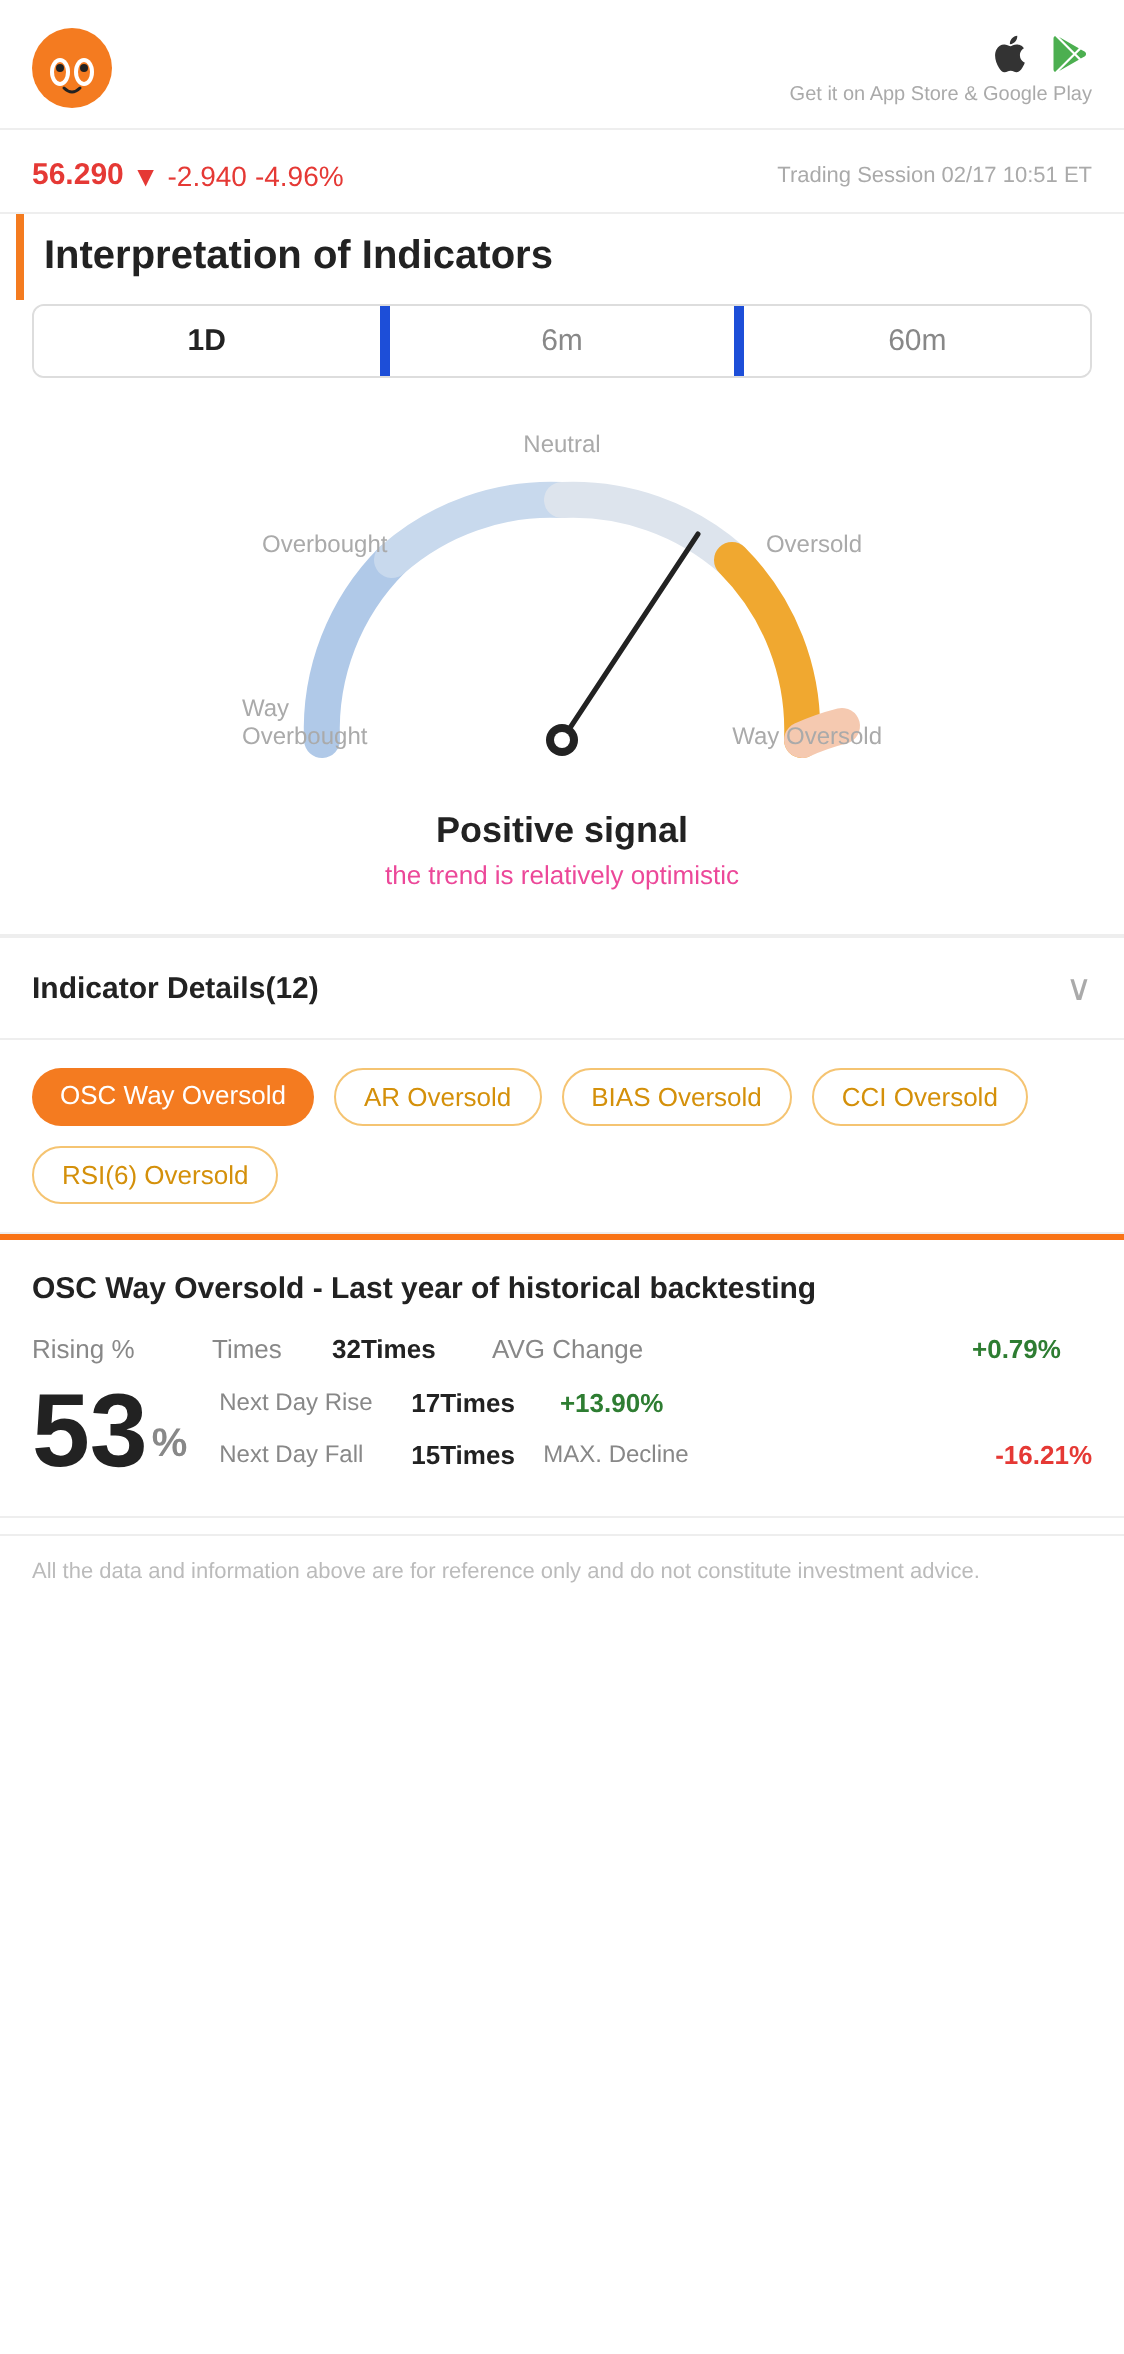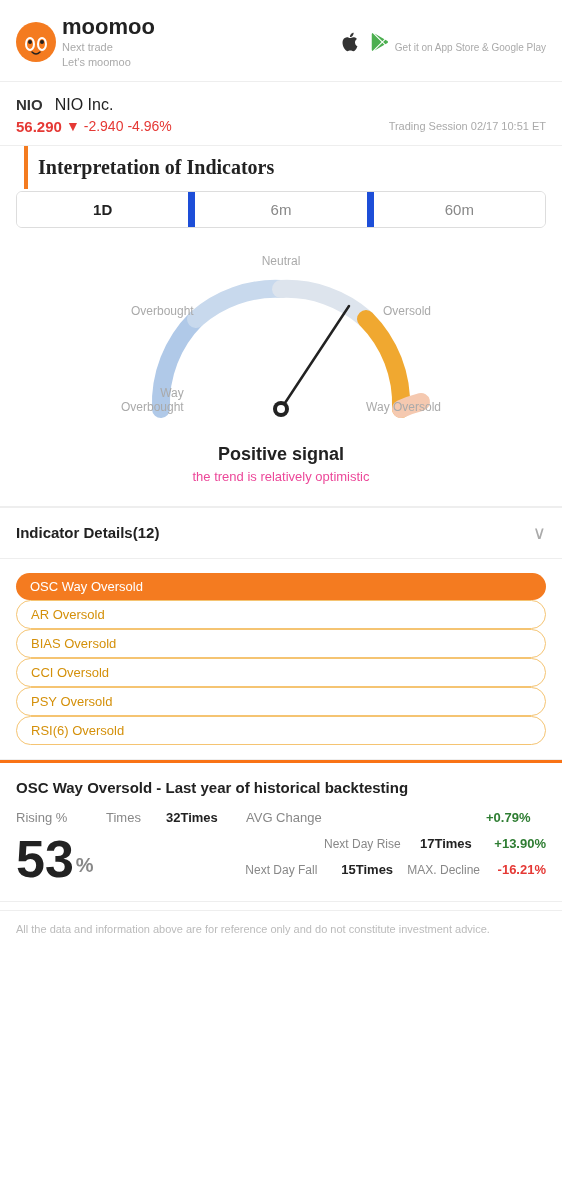--- a/index.html
+++ b/index.html
@@ -23,21 +23,21 @@
       display: flex;
       align-items: center;
       gap: 6px;
     }
     .logo-icon {
       width: 40px;
       height: 40px;
     }
     .store-links {
       display: flex;
-      flex-direction: row;
+      flex-direction: column;
       align-items: flex-end;
       gap: 4px;
     }
     .store-icons {
       display: flex;
       gap: 8px;
     }
     .store-icon {
       width: 22px;
       height: 22px;
@@ -64,22 +64,21 @@
       display: flex;
       align-items: center;
       justify-content: space-between;
     }
     .price-left {
       display: flex;
       align-items: center;
       gap: 4px;
     }
     .section-title-wrap {
-      padding: 0 0 0 24px;
-      font-family: Liberation Serif, serif;
+      padding: 0 0 0 8px;
     }
     .section-title-inner {
       font-size: 20px;
       font-weight: 700;
       color: #222;
       border-left: 4px solid #f47b20;
       padding-left: 10px;
       margin-bottom: 2px;
       padding-top: 10px;
       padding-bottom: 10px;
@@ -102,21 +101,21 @@
       cursor: pointer;
       background: #fff;
     }
     .tab.active {
       background: #fff;
       color: #222;
       font-weight: 600;
       border-right: 1px solid #ddd;
     }
     .tab:not(:last-child) {
-      border-right: 7px solid #1d4ed8;
+      border-right: 5px solid #1d4ed8;
     }
 
     
     .gauge-container {
       display: flex;
       flex-direction: column;
       align-items: center;
       padding: 0 16px 10px;
       position: relative;
     }
@@ -147,21 +146,21 @@
       right: 20px;
       font-size: 12px;
       color: #aaa;
     }
     .gauge-label-way-overbought {
       position: absolute;
       bottom: 30px;
       left: 10px;
       font-size: 12px;
       color: #aaa;
-      text-align: right;
+      text-align: left;
     }
     .gauge-label-way-oversold {
       position: absolute;
       bottom: 30px;
       right: 10px;
       font-size: 12px;
       color: #aaa;
       text-align: right;
     }
 
@@ -173,21 +172,21 @@
       padding: 14px 16px;
       border-top: 1px solid #eee;
       border-bottom: 1px solid #eee;
     }
 
     
     .tags-section {
       padding: 14px 16px;
       display: flex;
       flex-wrap: wrap;
-      flex-direction: column;
+      gap: 10px;
     }
     .tag {
       padding: 6px 14px;
       border-radius: 20px;
       font-size: 13px;
       font-weight: 500;
       cursor: pointer;
     }
     .tag-active {
       background: #f47b20;
@@ -222,21 +221,20 @@
       display: flex;
       align-items: flex-end;
       gap: 2px;
     }
     .big-pct-sub {
       flex: 1;
       display: flex;
       flex-direction: column;
       justify-content: space-around;
       margin-left: 16px;
-      align-items: flex-end;
     }
     .big-pct-sub-row {
       display: flex;
       align-items: center;
       gap: 6px;
       margin-bottom: 4px;
     }
 
     
     .disclaimer {
@@ -256,50 +254,39 @@
     <svg class="logo-icon" viewBox="0 0 40 40" xmlns="http://www.w3.org/2000/svg">
       <circle cx="20" cy="20" r="20" fill="#f47b20"></circle>
       <ellipse cx="14" cy="22" rx="5" ry="7" fill="#fff"></ellipse>
       <ellipse cx="26" cy="22" rx="5" ry="7" fill="#fff"></ellipse>
       <ellipse cx="14" cy="22" rx="3" ry="5" fill="#f47b20"></ellipse>
       <ellipse cx="26" cy="22" rx="3" ry="5" fill="#f47b20"></ellipse>
       <circle cx="14" cy="20" r="2" fill="#222"></circle>
       <circle cx="26" cy="20" r="2" fill="#222"></circle>
       <path d="M16 30 Q20 34 24 30" stroke="#222" stroke-width="1.5" fill="none" stroke-linecap="round"></path>
     </svg>
-    <div>
-      <div style="font-size:22px;font-weight:700;color:#222;">moomoo</div>
-      <div style="font-size:11px;color:#aaa;line-height:1.4;">
-        <div>Next trade</div>
-        <div>Let's moomoo</div>
-      </div>
-    </div>
   </div>
   <div class="store-links">
     <div class="store-icons">
 
       <svg class="store-icon" viewBox="0 0 24 24" xmlns="http://www.w3.org/2000/svg">
         <path d="M18.71 19.5C17.88 20.74 17 21.95 15.66 21.97C14.32 22 13.89 21.18 12.37 21.18C10.84 21.18 10.37 21.95 9.1 22C7.79 22.05 6.8 20.68 5.96 19.47C4.25 17 2.94 12.45 4.7 9.39C5.57 7.87 7.13 6.91 8.82 6.88C10.1 6.86 11.32 7.75 12.11 7.75C12.89 7.75 14.37 6.68 15.92 6.84C16.57 6.87 18.39 7.1 19.56 8.82C19.47 8.88 17.39 10.1 17.41 12.63C17.44 15.65 20.06 16.66 20.09 16.67C20.06 16.74 19.67 18.11 18.71 19.5ZM13 3.5C13.73 2.67 14.94 2.04 15.94 2C16.07 3.17 15.6 4.35 14.9 5.19C14.21 6.04 13.07 6.7 11.95 6.61C11.8 5.46 12.36 4.26 13 3.5Z" fill="#333"></path>
       </svg>
 
       <svg class="store-icon" viewBox="0 0 24 24" xmlns="http://www.w3.org/2000/svg">
         <path d="M3 20.5V3.5C3 2.91 3.34 2.39 3.84 2.15L13.69 12L3.84 21.85C3.34 21.6 3 21.09 3 20.5ZM16.81 15.12L6.05 21.34L14.54 12.85L16.81 15.12ZM20.16 10.81C20.5 11.08 20.75 11.5 20.75 12C20.75 12.5 20.53 12.9 20.18 13.18L17.89 14.5L15.39 12L17.89 9.5L20.16 10.81ZM6.05 2.66L16.81 8.88L14.54 11.15L6.05 2.66Z" fill="#4CAF50"></path>
       </svg>
     </div>
     <div style="font-size:10px;color:#aaa;text-align:right;">Get it on App Store &amp; Google Play</div>
   </div>
 </div>
 
 <div class="divider"></div>
 
 <div class="stock-info">
-  <div class="stock-header-row">
-    <span style="font-size:15px;font-weight:700;color:#333;margin-right:6px;">NIO</span>
-    <span style="font-size:16px;font-weight:500;color:#222;">NIO Inc.</span>
-  </div>
   <div class="stock-price-row">
     <div class="price-left">
       <span style="font-size:15px;font-weight:600;color:#e53935;">56.290</span>
       <span style="color:#e53935;font-size:14px;">▼</span>
       <span style="font-size:14px;color:#e53935;">-2.940</span>
       <span style="font-size:14px;color:#e53935;">-4.96%</span>
     </div>
     <span style="font-size:11px;color:#aaa;">Trading Session 02/17 10:51 ET</span>
   </div>
 </div>
@@ -354,21 +341,20 @@
 <div class="indicator-details-header">
   <span style="font-size:15px;font-weight:600;color:#222;">Indicator Details(12)</span>
   <span style="font-size:18px;color:#aaa;">∨</span>
 </div>
 
 <div class="tags-section">
   <div class="tag tag-active">OSC Way Oversold</div>
   <div class="tag tag-outline">AR Oversold</div>
   <div class="tag tag-outline">BIAS Oversold</div>
   <div class="tag tag-outline">CCI Oversold</div>
-  <div class="tag tag-outline">PSY Oversold</div>
   <div class="tag tag-outline">RSI(6) Oversold</div>
 </div>
 
 <div class="divider"></div>
 
 <div class="backtesting-section">
   <div style="font-size:15px;font-weight:700;color:#222;margin-bottom:14px;">OSC Way Oversold - Last year of historical backtesting</div>
 
   <div class="stats-row">
     <span style="font-size:13px;color:#888;width:90px;">Rising %</span>

